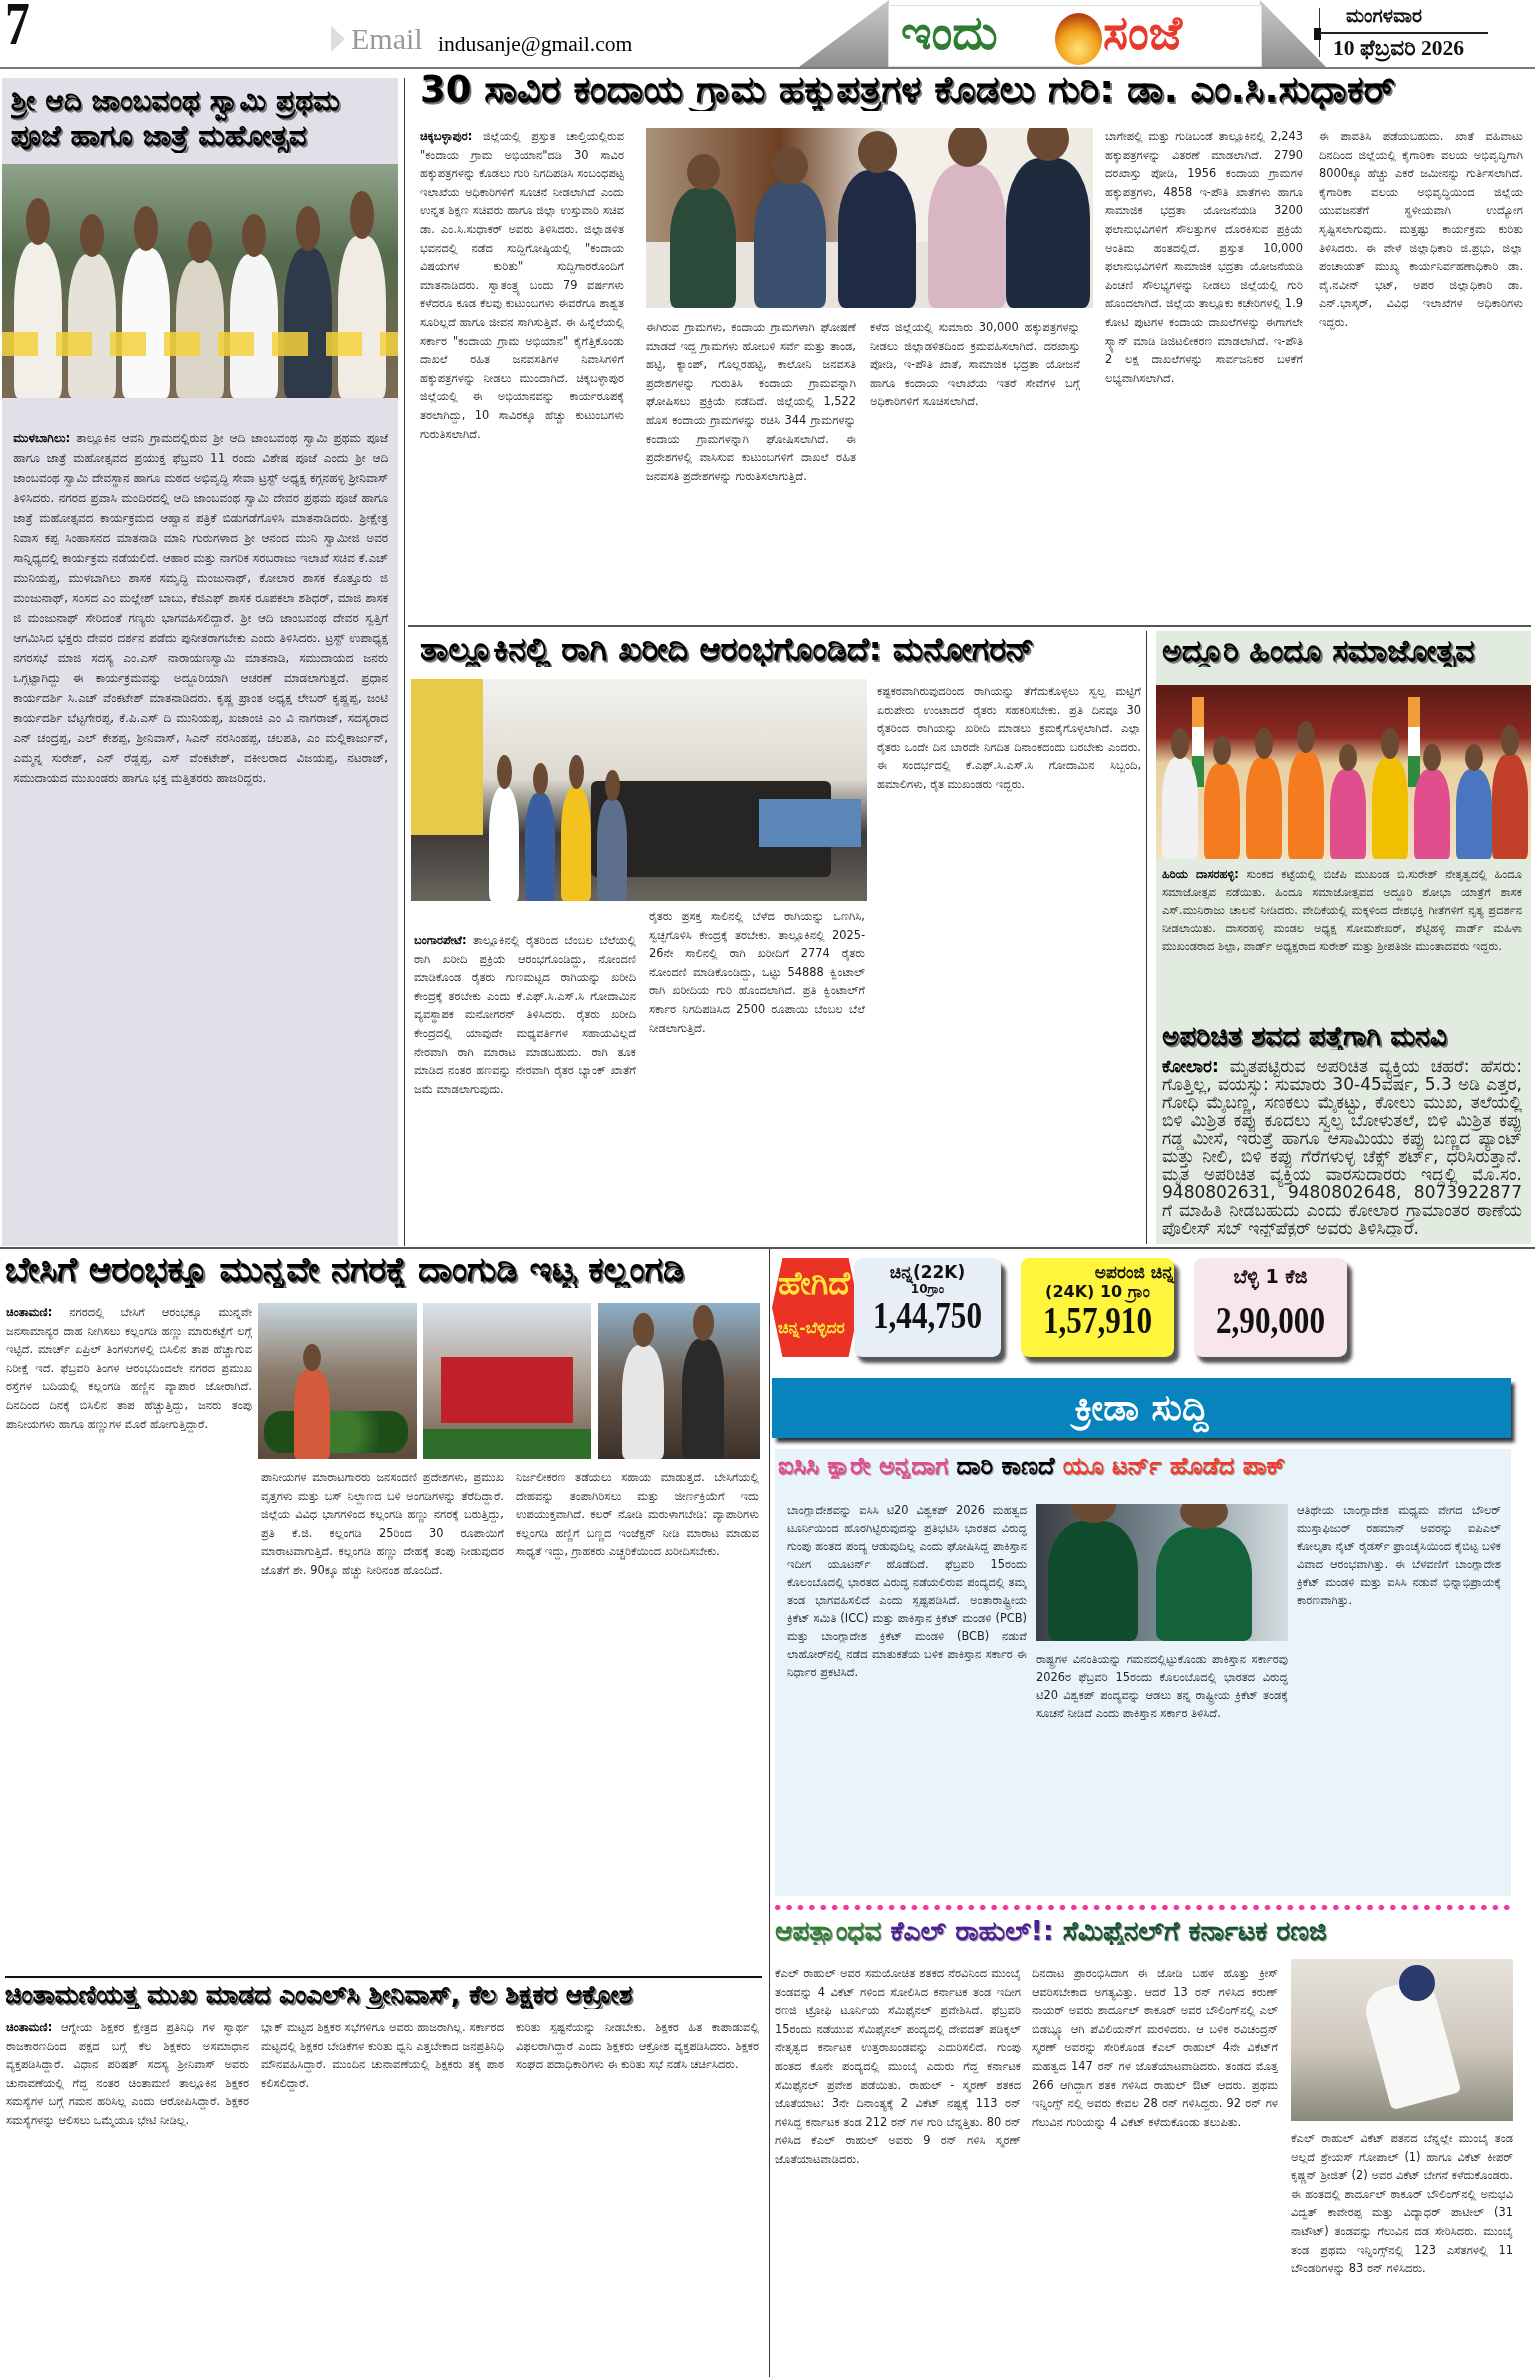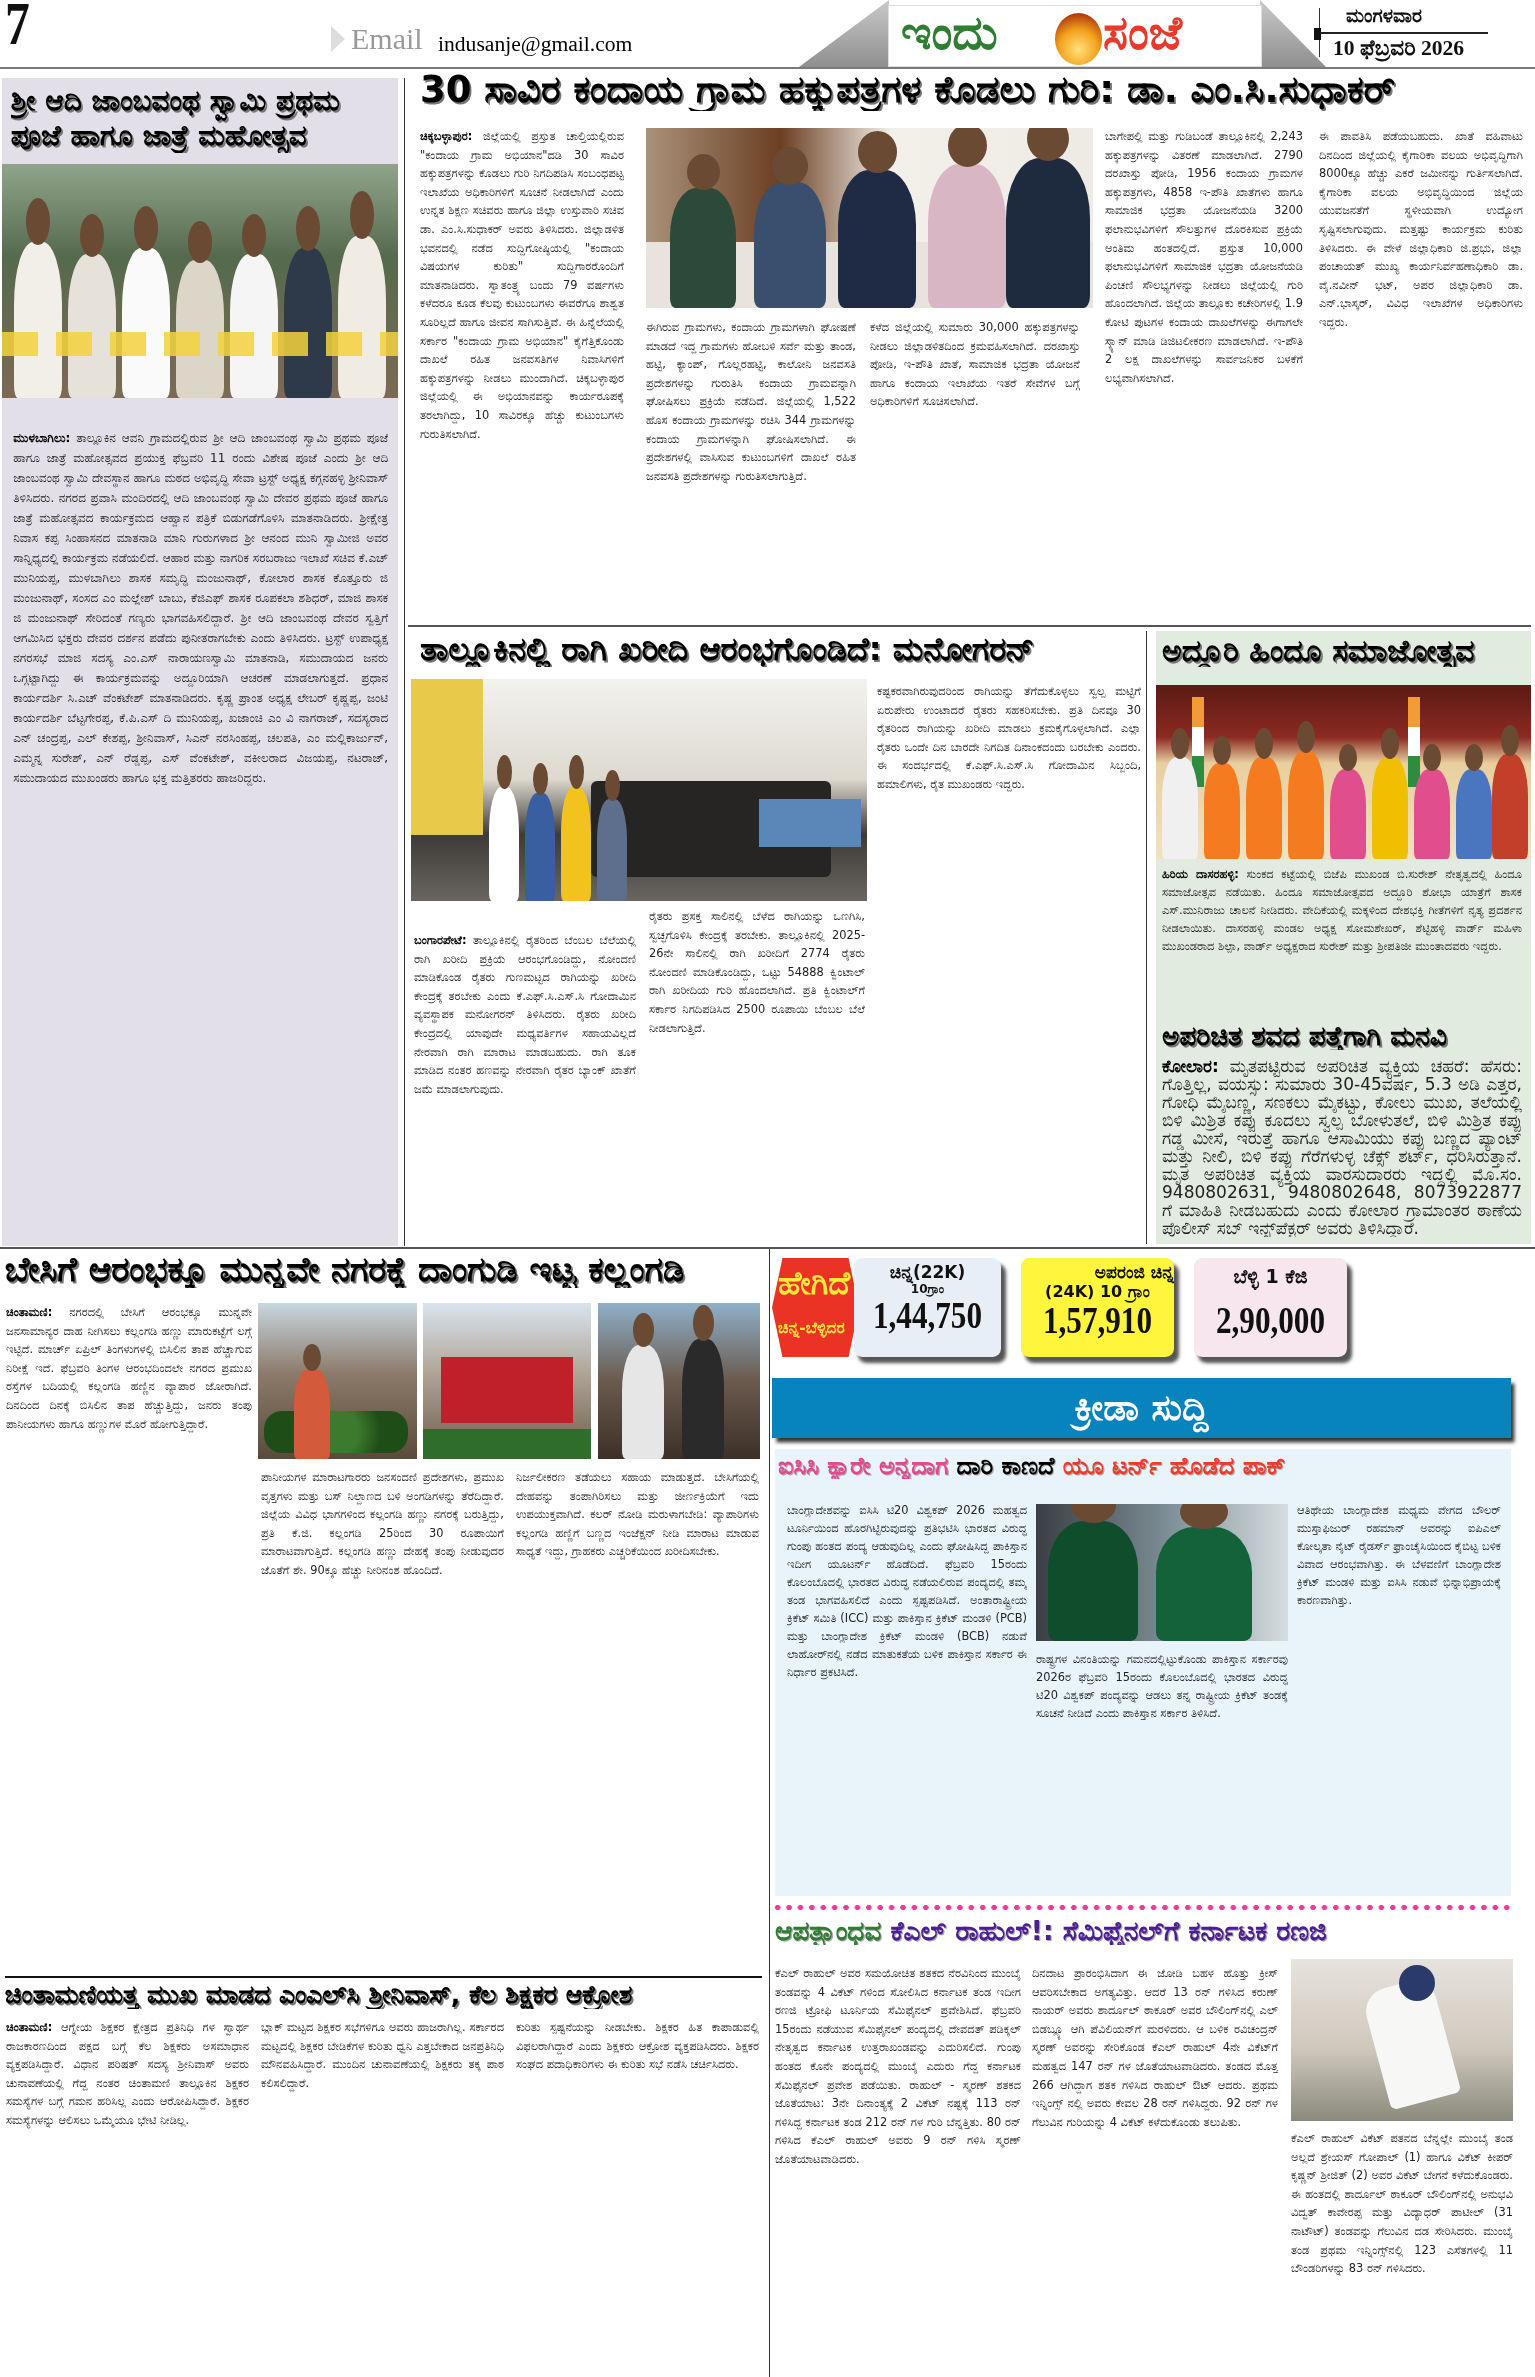--- a/index.html
+++ b/index.html
@@ -179,21 +179,21 @@
   <div class="person" style="left:120px;width:96px;height:114px;background:#14623a;"></div>
 </div>
 <div class="body-text" style="position:absolute;left:1036px;top:1650px;width:252px;height:240px;font-size:11.4px;line-height:18px;">ರಾಷ್ಟ್ರಗಳ ವಿನಂತಿಯನ್ನು ಗಮನದಲ್ಲಿಟ್ಟುಕೊಂಡು ಪಾಕಿಸ್ತಾನ ಸರ್ಕಾರವು 2026ರ ಫೆಬ್ರವರಿ 15ರಂದು ಕೊಲಂಬೊದಲ್ಲಿ ಭಾರತದ ವಿರುದ್ಧ ಟಿ20 ವಿಶ್ವಕಪ್ ಪಂದ್ಯವನ್ನು ಆಡಲು ತನ್ನ ರಾಷ್ಟ್ರೀಯ ಕ್ರಿಕೆಟ್ ತಂಡಕ್ಕೆ ಸೂಚನೆ ನೀಡಿದೆ ಎಂದು ಪಾಕಿಸ್ತಾನ ಸರ್ಕಾರ ತಿಳಿಸಿದೆ.</div>
 <div class="body-text" style="position:absolute;left:1297px;top:1501px;width:204px;height:390px;font-size:11.4px;line-height:18px;">ಆತಿಥೇಯ ಬಾಂಗ್ಲಾದೇಶ ಮಧ್ಯಮ ವೇಗದ ಬೌಲರ್ ಮುಸ್ತಾಫಿಜುರ್ ರಹಮಾನ್ ಅವರನ್ನು ಐಪಿಎಲ್ ಕೋಲ್ಕತಾ ನೈಟ್ ರೈಡರ್ಸ್ ಫ್ರಾಂಚೈಸಿಯಿಂದ ಕೈಬಿಟ್ಟ ಬಳಿಕ ವಿವಾದ ಆರಂಭವಾಗಿತ್ತು. ಈ ಬೆಳವಣಿಗೆ ಬಾಂಗ್ಲಾದೇಶ ಕ್ರಿಕೆಟ್ ಮಂಡಳಿ ಮತ್ತು ಐಸಿಸಿ ನಡುವೆ ಭಿನ್ನಾಭಿಪ್ರಾಯಕ್ಕೆ ಕಾರಣವಾಗಿತ್ತು.</div>
 
 <div class="dots"></div>
 
 <div class="head" style="position:absolute;left:775px;top:1916px;width:739px;font-size:26.4px;text-shadow:1.2px 1.2px 0 #aaa;">
   <span style="color:#2e7d32;">ಆಪತ್ಬಾಂಧವ</span>
   <span style="color:#4c1d95;">ಕೆಎಲ್ ರಾಹುಲ್!:</span>
-  <span style="color:#4c1d95;">ಸೆಮಿಫೈನಲ್‌ಗೆ ಕರ್ನಾಟಕ ರಣಜಿ</span>
+  <span style="color:#14532d;">ಸೆಮಿಫೈನಲ್‌ಗೆ ಕರ್ನಾಟಕ ರಣಜಿ</span>
 </div>
 <div class="body-text" style="position:absolute;left:775px;top:1964px;width:246px;height:408px;font-size:11.4px;line-height:18.6px;">ಕೆಎಲ್ ರಾಹುಲ್ ಅವರ ಸಮಯೋಚಿತ ಶತಕದ ನೆರವಿನಿಂದ ಮುಂಬೈ ತಂಡವನ್ನು 4 ವಿಕೆಟ್ ಗಳಿಂದ ಸೋಲಿಸಿದ ಕರ್ನಾಟಕ ತಂಡ ಇದೀಗ ರಣಜಿ ಟ್ರೋಫಿ ಟೂರ್ನಿಯ ಸೆಮಿಫೈನಲ್ ಪ್ರವೇಶಿಸಿದೆ. ಫೆಬ್ರವರಿ 15ರಂದು ನಡೆಯುವ ಸೆಮಿಫೈನಲ್ ಪಂದ್ಯದಲ್ಲಿ ದೇವದತ್ ಪಡಿಕ್ಕಲ್ ನೇತೃತ್ವದ ಕರ್ನಾಟಕ ಉತ್ತರಾಖಂಡವನ್ನು ಎದುರಿಸಲಿದೆ. ಗುಂಪು ಹಂತದ ಕೊನೇ ಪಂದ್ಯದಲ್ಲಿ ಮುಂಬೈ ಎದುರು ಗೆದ್ದ ಕರ್ನಾಟಕ ಸೆಮಿಫೈನಲ್ ಪ್ರವೇಶ ಪಡೆಯಿತು. ರಾಹುಲ್ - ಸ್ಮರಣ್ ಶತಕದ ಜೊತೆಯಾಟ: 3ನೇ ದಿನಾಂತ್ಯಕ್ಕೆ 2 ವಿಕೆಟ್ ನಷ್ಟಕ್ಕೆ 113 ರನ್ ಗಳಿಸಿದ್ದ ಕರ್ನಾಟಕ ತಂಡ 212 ರನ್ ಗಳ ಗುರಿ ಬೆನ್ನತ್ತಿತು. 80 ರನ್ ಗಳಿಸಿದ ಕೆಎಲ್ ರಾಹುಲ್ ಅವರು 9 ರನ್ ಗಳಿಸಿ ಸ್ಮರಣ್ ಜೊತೆಯಾಟವಾಡಿದರು.</div>
 <div class="body-text" style="position:absolute;left:1032px;top:1964px;width:246px;height:408px;font-size:11.4px;line-height:18.6px;">ದಿನದಾಟ ಪ್ರಾರಂಭಿಸಿದಾಗ ಈ ಜೋಡಿ ಬಹಳ ಹೊತ್ತು ಕ್ರೀಸ್ ಆವರಿಸಬೇಕಾದ ಅಗತ್ಯವಿತ್ತು. ಆದರೆ 13 ರನ್ ಗಳಿಸಿದ ಕರುಣ್ ನಾಯರ್ ಅವರು ಶಾರ್ದೂಲ್ ಠಾಕೂರ್ ಅವರ ಬೌಲಿಂಗ್‌ನಲ್ಲಿ ಎಲ್ ಬಿಡಬ್ಲ್ಯೂ ಆಗಿ ಪೆವಿಲಿಯನ್‌ಗೆ ಮರಳಿದರು. ಆ ಬಳಿಕ ರವಿಚಂದ್ರನ್ ಸ್ಮರಣ್ ಅವರನ್ನು ಸೇರಿಕೊಂಡ ಕೆಎಲ್ ರಾಹುಲ್ 4ನೇ ವಿಕೆಟ್‌ಗೆ ಮಹತ್ವದ 147 ರನ್ ಗಳ ಜೊತೆಯಾಟವಾಡಿದರು. ತಂಡದ ಮೊತ್ತ 266 ಆಗಿದ್ದಾಗ ಶತಕ ಗಳಿಸಿದ ರಾಹುಲ್ ಔಟ್ ಆದರು. ಪ್ರಥಮ ಇನ್ನಿಂಗ್ಸ್ ನಲ್ಲಿ ಅವರು ಕೇವಲ 28 ರನ್ ಗಳಿಸಿದ್ದರು. 92 ರನ್ ಗಳ ಗೆಲುವಿನ ಗುರಿಯನ್ನು 4 ವಿಕೆಟ್ ಕಳೆದುಕೊಂಡು ತಲುಪಿತು.</div>
 <div class="photo" style="left:1291px;top:1959px;width:222px;height:162px;background:linear-gradient(#e7e3dd,#cfc8bd 55%,#8a8a7c);">
   <div style="position:absolute;left:84px;top:24px;width:72px;height:120px;background:#f7f7f5;border-radius:24px 24px 6px 6px;transform:rotate(-15deg);"></div>
   <div style="position:absolute;left:108px;top:6px;width:36px;height:36px;background:#2a3b6b;border-radius:50%;"></div>
 </div>
 <div class="body-text" style="position:absolute;left:1291px;top:2129px;width:222px;height:243px;font-size:11.4px;line-height:18.6px;">ಕೆಎಲ್ ರಾಹುಲ್ ವಿಕೆಟ್ ಪತನದ ಬೆನ್ನಲ್ಲೇ ಮುಂಬೈ ತಂಡ ಅಲ್ಲದೆ ಶ್ರೇಯಸ್ ಗೋಪಾಲ್ (1) ಹಾಗೂ ವಿಕೆಟ್ ಕೀಪರ್ ಕೃಷ್ಣನ್ ಶ್ರೀಜಿತ್ (2) ಅವರ ವಿಕೆಟ್ ಬೇಗನೆ ಕಳೆದುಕೊಂಡರು. ಈ ಹಂತದಲ್ಲಿ ಶಾರ್ದೂಲ್ ಠಾಕೂರ್ ಬೌಲಿಂಗ್‌ನಲ್ಲಿ ಅನುಭವಿ ವಿದ್ವತ್ ಕಾವೇರಪ್ಪ ಮತ್ತು ವಿದ್ಯಾಧರ್ ಪಾಟೀಲ್ (31 ನಾಟೌಟ್) ತಂಡವನ್ನು ಗೆಲುವಿನ ದಡ ಸೇರಿಸಿದರು. ಮುಂಬೈ ತಂಡ ಪ್ರಥಮ ಇನ್ನಿಂಗ್ಸ್‌ನಲ್ಲಿ 123 ಎಸೆತಗಳಲ್ಲಿ 11 ಬೌಂಡರಿಗಳನ್ನು 83 ರನ್ ಗಳಿಸಿದರು.</div>
 
 <div class="hr" style="left:4.8px;top:1976px;width:757px;height:1.8px;background:#111;"></div>

